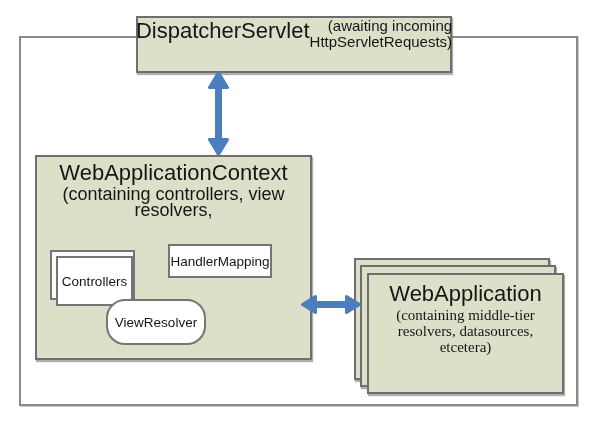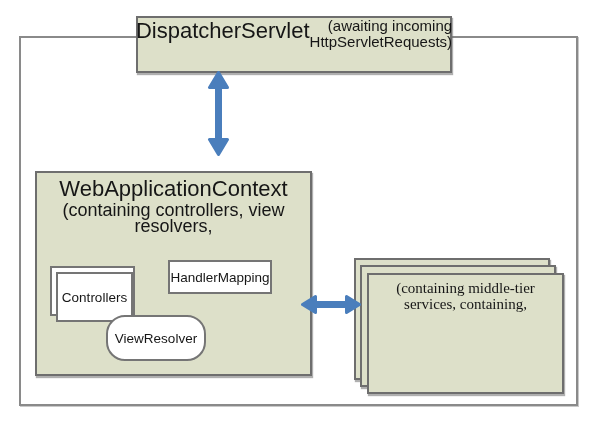--- a/index.html
+++ b/index.html
@@ -39,21 +39,20 @@
   }
   .box-title { font-size: 22px; line-height: 26px; white-space: nowrap; }
   .box-subtitle { font-size: 15px; line-height: 16px; }
   .sub-line { display: block; }
 
   #wac-box {
     left: 35px; top: 155px; width: 277px; height: 205px;
     z-index: 1;
     text-align: center;
     padding-top: 3px;
-    margin-top: 16px;
   }
   #wac-box .box-subtitle { font-size: 18px; line-height: 16px; }
 
   
   .whitebox {
     position: absolute;
     background: var(--inner-box-fill, #ffffff);
     border: 2px solid var(--inner-box-border, #757575);
     display: flex; align-items: center; justify-content: center;
     font-size: 13.5px;
@@ -117,21 +116,23 @@
     <line x1="13" y1="12.5" x2="47" y2="12.5" stroke="var(--arrow,#4a7ebc)" stroke-width="7"></line>
     <polygon points="1.5,12.5 14.5,4.5 14.5,20.5" fill="var(--arrow,#4a7ebc)" stroke="var(--arrow,#4a7ebc)" stroke-width="3" stroke-linejoin="round"></polygon>
     <polygon points="58.5,12.5 45.5,4.5 45.5,20.5" fill="var(--arrow,#4a7ebc)" stroke="var(--arrow,#4a7ebc)" stroke-width="3" stroke-linejoin="round"></polygon>
   </svg>
 
   <div id="contexts-stack" class="abs">
     <div id="stack-layer-back" class="stack-layer greenbox"></div>
     <div id="stack-layer-mid" class="stack-layer greenbox"></div>
     <div id="root-context-box" class="stack-layer greenbox">
       <div class="box-title">
+        <span class="sub-line">WebApplication</span>
       </div>
       <div class="box-subtitle">
         <span class="sub-line">(containing middle-tier</span>
-        <span class="sub-line">services, containing,</span>
+        <span class="sub-line">resolvers, datasources,</span>
+        <span class="sub-line">etcetera)</span>
       </div>
     </div>
   </div>
 
 </div>
 
 </body></html>

